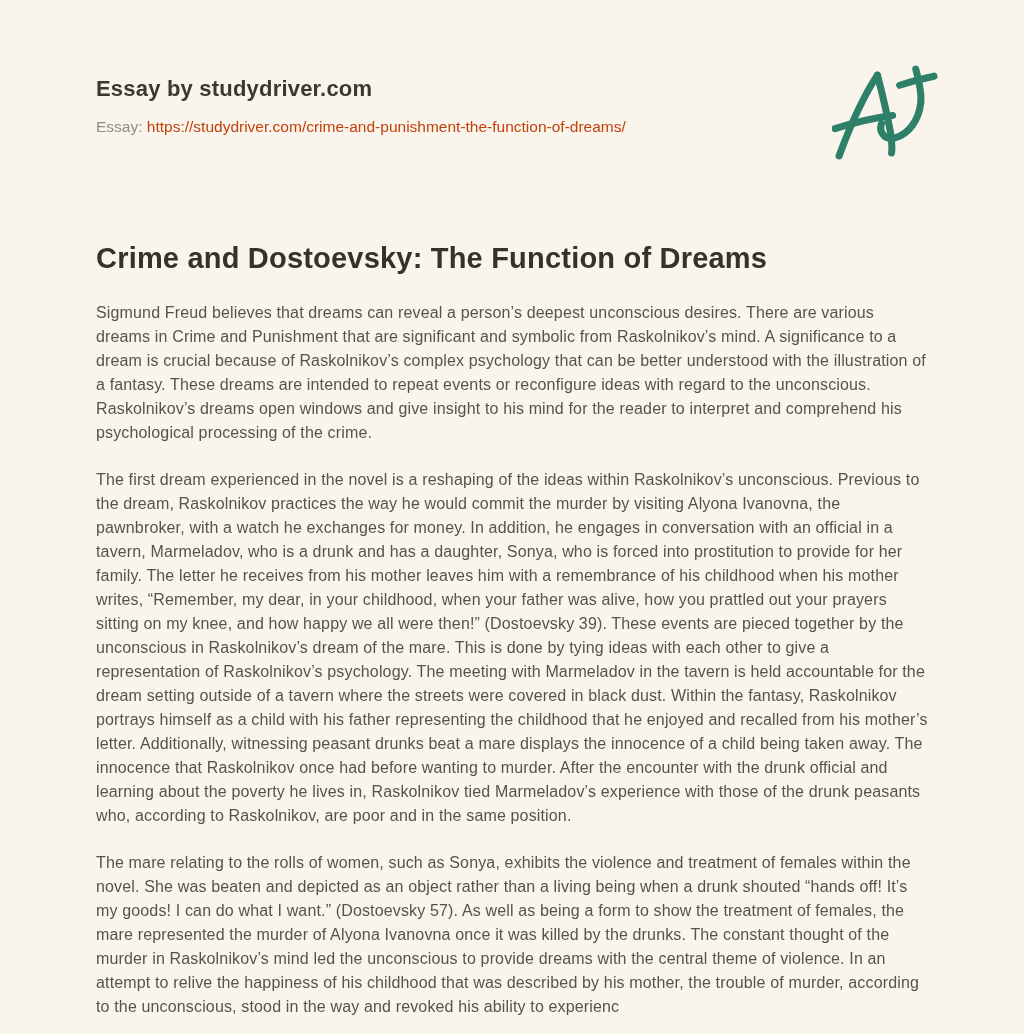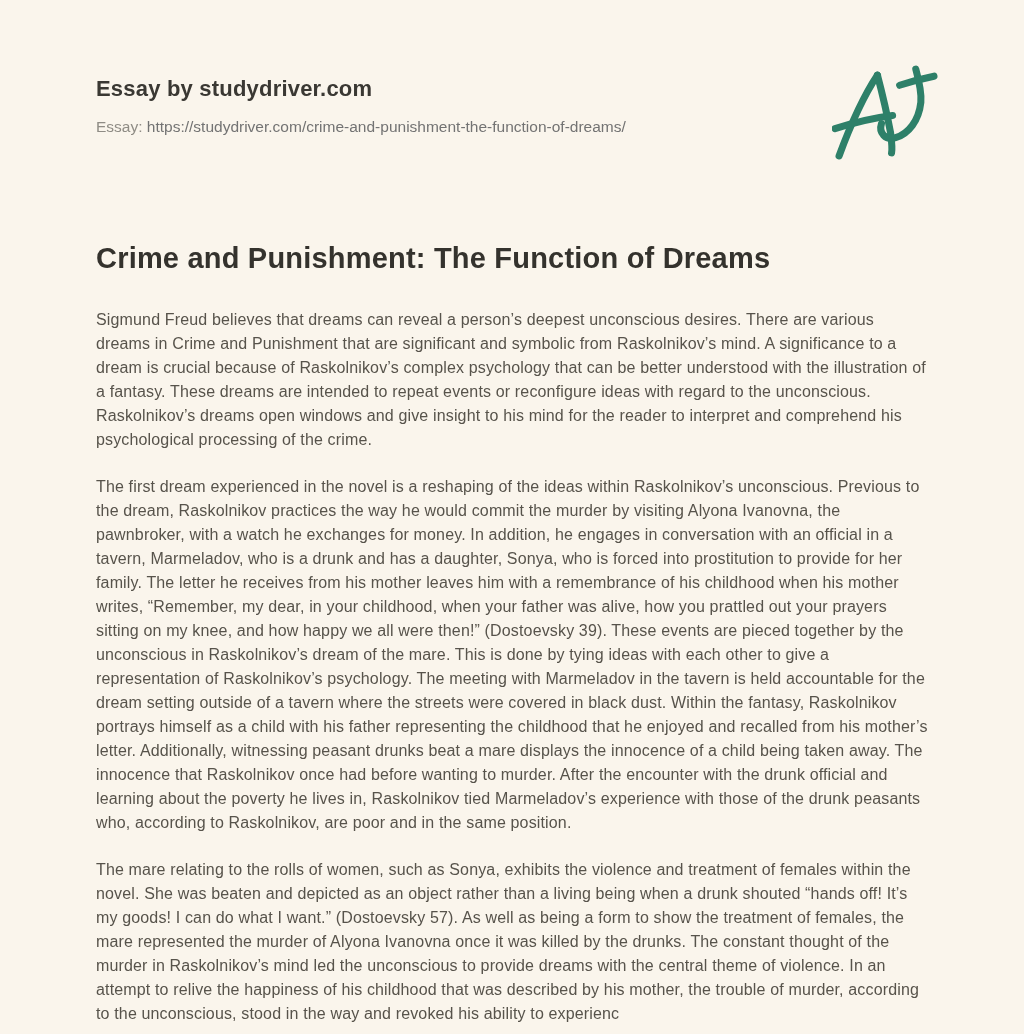--- a/index.html
+++ b/index.html
@@ -23,41 +23,41 @@
     font-weight: 700;
     color: #3a3833;
     letter-spacing: 0.2px;
   }
   .source-line {
     margin-top: 16px;
     font-size: 15.5px;
     color: #8f8c85;
   }
   .source-line a {
-    color: #737373;
+    color: #c2410c;
     text-decoration: none;
     text-align: center;
   }
   .logo {
     position: absolute;
     top: 62px;
     right: 86px;
     width: 106px;
     height: 100px;
   }
   .logo svg { width: 100%; height: 100%; }
   .essay-title {
     margin-top: 106px;
     font-size: 29px;
     font-weight: 700;
     color: #34322d;
     letter-spacing: 0.2px;
   }
   .essay-body {
-    margin-top: 33px;
+    margin-top: 26px;
     width: 832px;
   }
   .essay-body p {
     font-size: 16px;
     line-height: 24px;
     color: #57534b;
     margin-bottom: 23px;
     letter-spacing: 0.15px;
   }
 </style>
@@ -82,21 +82,21 @@
   </div>
 
   <div class="content">
     <h1 class="site-header">Essay by studydriver.com</h1>
 
     <p class="source-line">
       <span>Essay:</span>
       <a href="#">https://studydriver.com/crime-and-punishment-the-function-of-dreams/</a>
     </p>
 
-    <h2 class="essay-title">Crime and Punishment: The Function of Dreams</h2>
+    <h2 class="essay-title">Crime and Dostoevsky: The Function of Dreams</h2>
 
     <div class="essay-body">
       <p>Sigmund Freud believes that dreams can reveal a person’s deepest unconscious desires. There are various dreams in Crime and Punishment that are significant and symbolic from Raskolnikov’s mind. A significance to a dream is crucial because of Raskolnikov’s complex psychology that can be better understood with the illustration of a fantasy. These dreams are intended to repeat events or reconfigure ideas with regard to the unconscious. Raskolnikov’s dreams open windows and give insight to his mind for the reader to interpret and comprehend his psychological processing of the crime.</p>
       <p>The first dream experienced in the novel is a reshaping of the ideas within Raskolnikov’s unconscious. Previous to the dream, Raskolnikov practices the way he would commit the murder by visiting Alyona Ivanovna, the pawnbroker, with a watch he exchanges for money. In addition, he engages in conversation with an official in a tavern, Marmeladov, who is a drunk and has a daughter, Sonya, who is forced into prostitution to provide for her family. The letter he receives from his mother leaves him with a remembrance of his childhood when his mother writes, “Remember, my dear, in your childhood, when your father was alive, how you prattled out your prayers sitting on my knee, and how happy we all were then!” (Dostoevsky 39). These events are pieced together by the unconscious in Raskolnikov’s dream of the mare. This is done by tying ideas with each other to give a representation of Raskolnikov’s psychology. The meeting with Marmeladov in the tavern is held accountable for the dream setting outside of a tavern where the streets were covered in black dust. Within the fantasy, Raskolnikov portrays himself as a child with his father representing the childhood that he enjoyed and recalled from his mother’s letter. Additionally, witnessing peasant drunks beat a mare displays the innocence of a child being taken away. The innocence that Raskolnikov once had before wanting to murder. After the encounter with the drunk official and learning about the poverty he lives in, Raskolnikov tied Marmeladov’s experience with those of the drunk peasants who, according to Raskolnikov, are poor and in the same position.</p>
       <p>The mare relating to the rolls of women, such as Sonya, exhibits the violence and treatment of females within the novel. She was beaten and depicted as an object rather than a living being when a drunk shouted “hands off! It’s my goods! I can do what I want.” (Dostoevsky 57). As well as being a form to show the treatment of females, the mare represented the murder of Alyona Ivanovna once it was killed by the drunks. The constant thought of the murder in Raskolnikov’s mind led the unconscious to provide dreams with the central theme of violence. In an attempt to relive the happiness of his childhood that was described by his mother, the trouble of murder, according to the unconscious, stood in the way and revoked his ability to experienc</p>
     </div>
   </div>
 
 </div>
 

